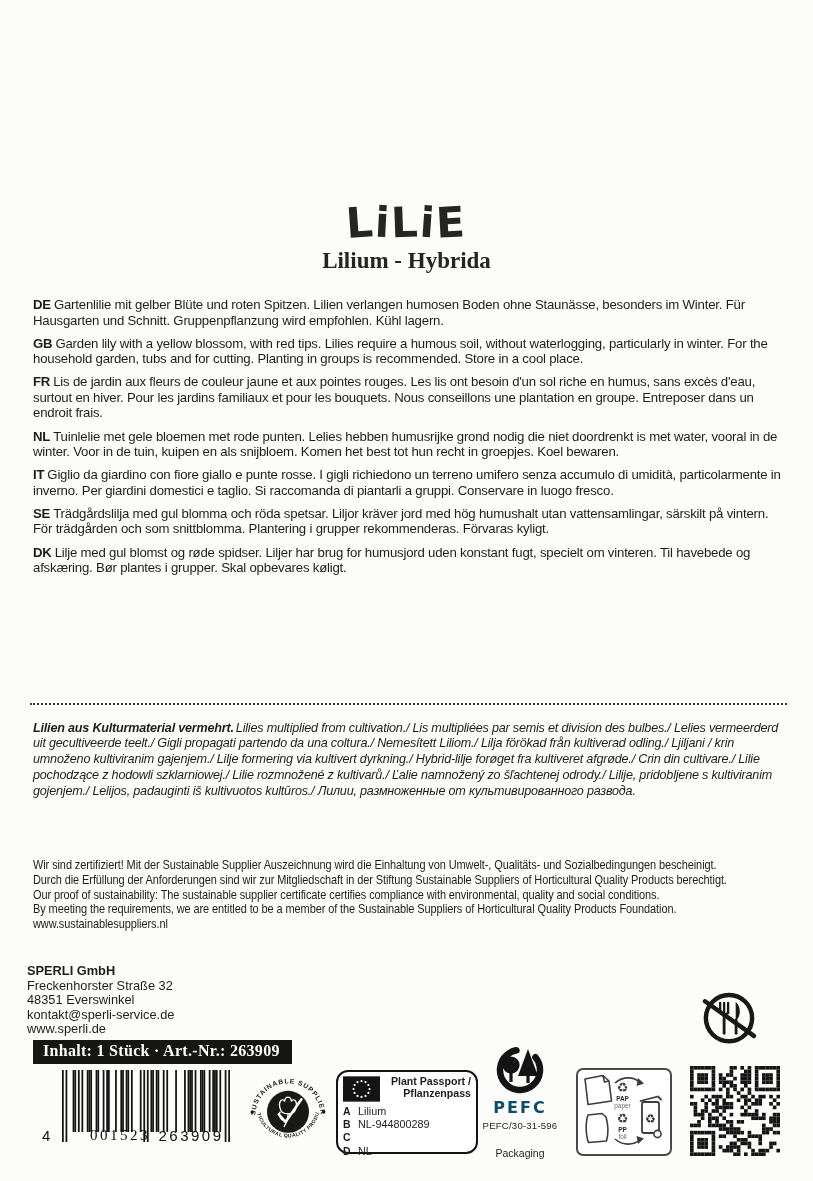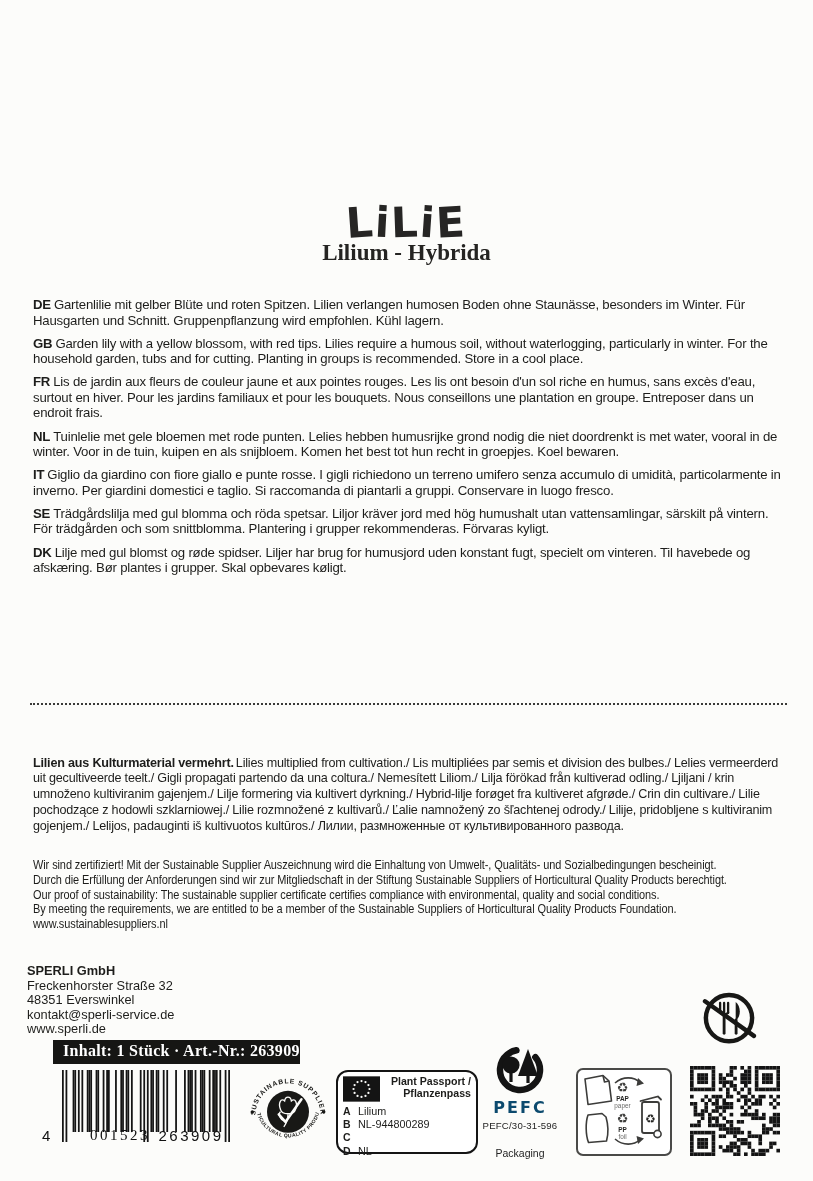--- a/index.html
+++ b/index.html
@@ -2,40 +2,40 @@
 <html><head>
 <meta charset="utf-8">
 <style>
   html,body{margin:0;padding:0;background:#e8e8e8;}
   .page{position:relative;width:813px;height:1181px;background:#fcfcfa;overflow:hidden;
         font-family:"Liberation Sans",sans-serif;color:#1d1d1b;margin:0 auto;}
   .abs{position:absolute;}
   
   .title{left:0;right:0;top:198px;text-align:center;font-family:"DejaVu Sans",sans-serif;
          font-weight:bold;font-size:42px;letter-spacing:2px;color:#262524;}
-  .subtitle{left:0;right:0;top:240px;text-align:center;font-family:"Liberation Serif",serif;
+  .subtitle{left:0;right:0;top:248px;text-align:center;font-family:"Liberation Serif",serif;
             font-weight:bold;font-size:23px;color:#252422;}
   
   .descs{left:33px;width:757px;top:297px;font-size:13.2px;line-height:1.18;letter-spacing:-0.2px;}
   .descs p{margin:0 0 7.5px 0;}
   .descs b{margin-right:3px;}
   
   .rule{left:30px;width:757px;top:703px;border-top:2px dotted #3a3a38;height:0;}
   
-  .prop{left:33px;width:757px;top:743px;font-size:12.6px;line-height:1.26;letter-spacing:-0.2px;}
+  .prop{left:33px;width:757px;top:708px;font-size:12.6px;line-height:1.26;letter-spacing:-0.2px;font-style:italic;}
   .prop b{margin-right:2px;}
   
   .cert{left:33px;top:858px;font-size:12.2px;line-height:14.8px;letter-spacing:-0.1px;
         transform:scaleX(0.9);transform-origin:left top;white-space:nowrap;}
   
   .addr{left:27px;top:964px;font-size:12.8px;line-height:14.6px;}
   .addr .co{font-weight:bold;}
   
   .badge{left:33px;top:1040px;background:#161614;color:#fff;font-family:"Liberation Serif",serif;
-         font-weight:bold;font-size:16px;padding:2px 0 4px 10px;letter-spacing:0.3px;margin-left:20px;}
+         font-weight:bold;font-size:16px;padding:2px 12px 4px 10px;letter-spacing:0.3px;}
   
   .barcode{left:40px;top:1070px;width:205px;height:86px;}
   .barcode svg{position:absolute;left:22px;top:0;}
   .bcd{position:absolute;font-size:15px;letter-spacing:2.5px;color:#111;top:57px;}
   .bc-first{left:2px;letter-spacing:0;}
   .bc-left{left:36px;width:74px;text-align:right;font-family:Liberation Serif, serif;}
   .bc-right{left:114px;width:74px;text-align:center;}
   
   .stamp{left:246px;top:1068px;width:84px;height:86px;}
   

